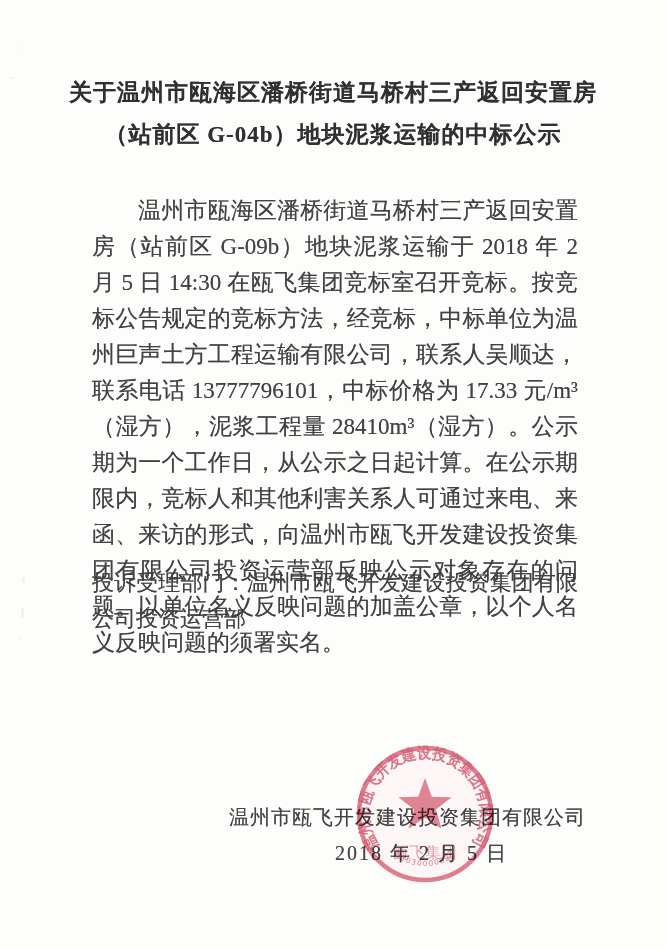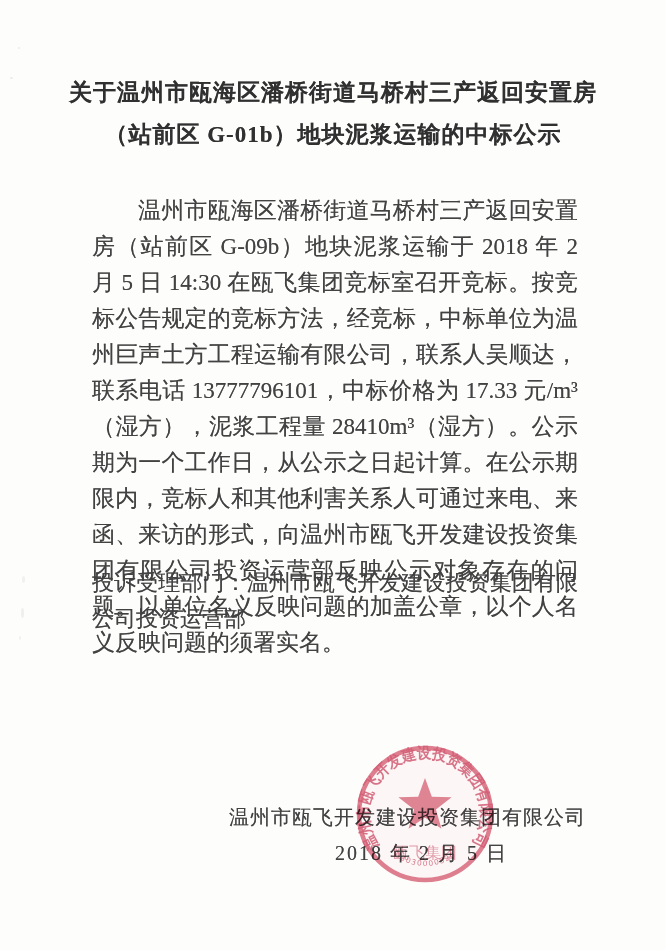--- a/index.html
+++ b/index.html
@@ -88,21 +88,21 @@
   .s5{left:19px;top:636px;width:2px;height:4px;opacity:.12;}
   .s6{left:150px;top:255px;width:3px;height:2px;opacity:.08;}
 </style>
 </head>
 <body>
 
 <div class="page">
 
   <div class="doc-title">
     <div>关于温州市瓯海区潘桥街道马桥村三产返回安置房</div>
-    <div>（站前区 G-01b）地块泥浆运输的中标公示</div>
+    <div>（站前区 G-04b）地块泥浆运输的中标公示</div>
   </div>
 
   <p class="body-text">温州市瓯海区潘桥街道马桥村三产返回安置房（站前区 G-09b）地块泥浆运输于 2018 年 2 月 5 日 14:30 在瓯飞集团竞标室召开竞标。按竞标公告规定的竞标方法，经竞标，中标单位为温州巨声土方工程运输有限公司，联系人吴顺达，联系电话 13777796101，中标价格为 17.33 元/m³（湿方），泥浆工程量 28410m³（湿方）。公示期为一个工作日，从公示之日起计算。在公示期限内，竞标人和其他利害关系人可通过来电、来函、来访的形式，向温州市瓯飞开发建设投资集团有限公司投资运营部反映公示对象存在的问题。以单位名义反映问题的加盖公章，以个人名义反映问题的须署实名。</p>
 
   <p class="complaint-text">投诉受理部门：温州市瓯飞开发建设投资集团有限公司投资运营部</p>
 
 
   <div class="signature">
     <div class="sig-company">温州市瓯飞开发建设投资集团有限公司</div>
     <div class="sig-date">2018 年 2 月 5 日</div>

